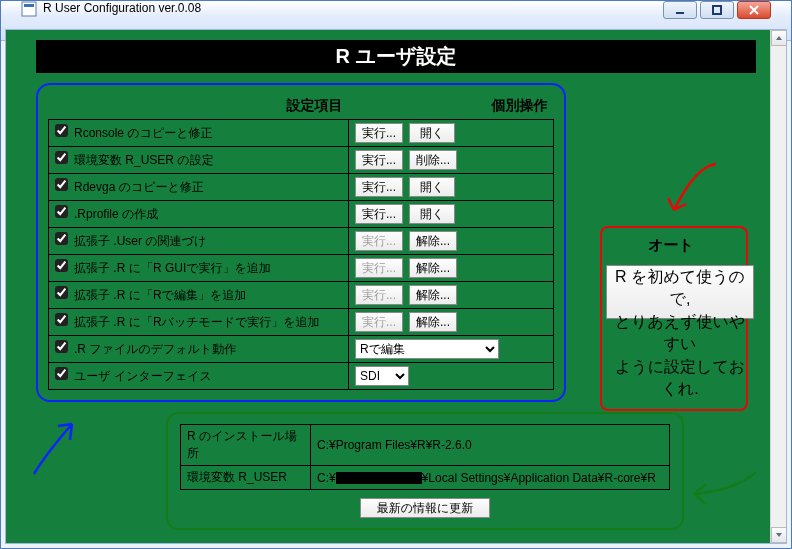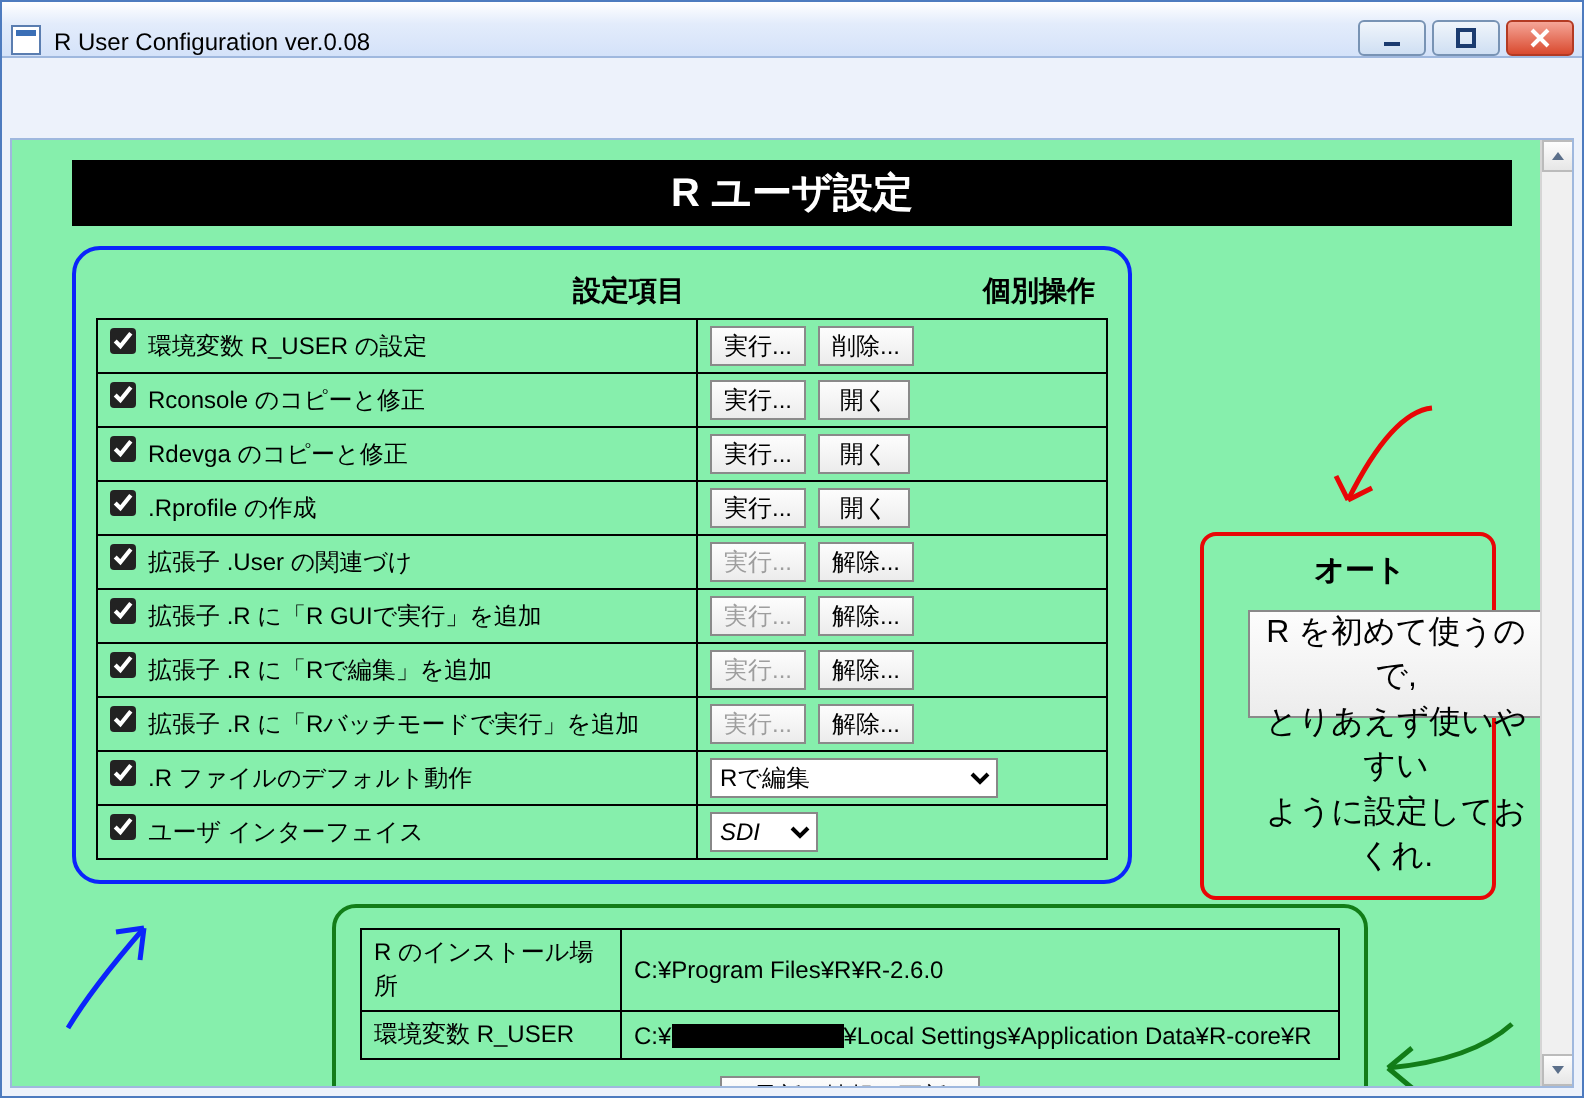--- a/index.html
+++ b/index.html
@@ -1,46 +1,46 @@
 <!DOCTYPE html>
 <html><head>
 <meta charset="utf-8">
 <style>
 * { box-sizing: border-box; margin: 0; padding: 0; }
 body { font-family: "MS UI Gothic", "Meiryo", sans-serif; font-size: 12px; background: #fff; }
 
 .window { width: 792px; height: 549px; border: 1px solid #4d7bbf; background: #edf2fb; position: relative; }
-.titlebar { height: 28px; background: linear-gradient(#ffffff,#e3ecfb 40%,#d4e2f9); display: flex; align-items: flex-end; padding: 0 4px; border-bottom: 1px solid #9fb8de; }
+.titlebar { height: 40px; background: linear-gradient(#ffffff,#e3ecfb 40%,#d4e2f9); display: flex; align-items: flex-start; padding: 0 20px; border-bottom: 1px solid #9fb8de; }
 .titlebar .icon { width: 16px; height: 16px; margin-right: 6px; display: inline-flex; align-items: center; justify-content: center; }
 .titlebar .title { flex: 1; font-size: 12px; color: #000; }
 .winbtns { display: flex; gap: 3px; }
 .winbtn { width: 34px; height: 18px; border: 1px solid #7893b4; border-radius: 3px; display: flex; align-items: center; justify-content: center; background: linear-gradient(#f0f5fb,#cfdff3); }
 .winbtn svg { display: block; }
 .winbtn.close { background: linear-gradient(#f5a597,#d94a2f); border-color: #b33a23; }
 
-.client { position: absolute; top: 28px; left: 4px; right: 4px; bottom: 4px; background: #86efac; border: 1px solid #9fb8de; overflow: auto; margin-top: 40px; }
+.client { position: absolute; top: 28px; left: 4px; right: 4px; bottom: 4px; background: #15803d; border: 1px solid #9fb8de; overflow: auto; }
 .inner { position: relative; padding: 10px 30px 24px 30px; }
 
 .banner { background: #000; color: #fff; font-size: 20px; font-weight: bold; text-align: center; padding: 3px 0; margin-bottom: 10px; }
 
 .main-box { border: 2px solid #0b24fb; border-radius: 14px; padding: 8px 10px 10px 10px; width: 530px; }
 
 .cfg-table { width: 100%; border-collapse: collapse; }
 .cfg-table th { font-weight: bold; font-size: 14px; padding: 4px 6px; text-align: right; }
 .cfg-table td { border: 1px solid #000; padding: 3px 6px; vertical-align: middle; height: 26px; }
 .cfg-table td.lbl { width: 300px; }
 .chk { margin-right: 6px; accent-color: #222; }
 .op-cell { text-align: left; }
 .op-cell .btn { margin-right: 6px; }
 
 .btn { font-family: inherit; font-size: 12px; height: 20px; padding: 0 6px; background: linear-gradient(#fdfdfd,#ececec); border: 1px solid #8a8a8a; min-width: 46px; cursor: pointer; }
 .btn:disabled { color: #9e9e9e; cursor: default; }
 select.sel { font-family: inherit; font-size: 12px; height: 20px; border: 1px solid #888; background: #fff; }
 
-.auto-box { position: absolute; top: 196px; right: 38px; width: 148px; border: 2px solid #e80606; border-radius: 8px; padding: 8px 10px 12px 22px; text-align: center; }
+.auto-box { position: absolute; top: 196px; right: 38px; width: 148px; border: 2px solid #e80606; border-radius: 8px; padding: 8px 10px 12px 4px; text-align: center; }
 .auto-box .t { font-size: 15px; font-weight: bold; margin-bottom: 10px; }
 .auto-box .abtn { width: 148px; height: 54px; font-family: inherit; font-size: 16px; background: linear-gradient(#fdfdfd,#ececec); border: 1px solid #8a8a8a; cursor: pointer; line-height: 1.4; white-space: pre-line; }
 
 .info-box { border: 2px solid #127d18; border-radius: 12px; padding: 10px 12px; width: 518px; margin: 10px 0 0 130px; }
 .info-table { width: 100%; border-collapse: collapse; }
 .info-table td { border: 1px solid #000; padding: 3px 6px; height: 20px; }
 .info-table td.k { width: 130px; }
 .redact { display: inline-block; background: #000; width: 86px; height: 12px; vertical-align: middle; }
 .refresh-row { text-align: center; margin-top: 8px; }
 
@@ -106,28 +106,28 @@
       <div class="main-box">
         <table class="cfg-table">
           <thead>
             <tr>
               <th>設定項目</th>
               <th>個別操作</th>
             </tr>
           </thead>
           <tbody id="rows-body">
               <tr>
+                <td class="lbl"><input type="checkbox" class="chk" checked="" style=""><span>Rconsole のコピーと修正</span></td>
+                <td class="op-cell"><button class="btn">実行...</button><button class="btn">開く</button></td>
+              </tr>
+              <tr>
                 <td class="lbl"><input type="checkbox" class="chk" checked="" style=""><span>環境変数 R_USER の設定</span></td>
                 <td class="op-cell"><button class="btn">実行...</button><button class="btn">削除...</button></td>
               </tr>
               <tr>
-                <td class="lbl"><input type="checkbox" class="chk" checked="" style=""><span>Rconsole のコピーと修正</span></td>
-                <td class="op-cell"><button class="btn">実行...</button><button class="btn">開く</button></td>
-              </tr>
-              <tr>
                 <td class="lbl"><input type="checkbox" class="chk" checked="" style=""><span>Rdevga のコピーと修正</span></td>
                 <td class="op-cell"><button class="btn">実行...</button><button class="btn">開く</button></td>
               </tr>
               <tr>
                 <td class="lbl"><input type="checkbox" class="chk" checked="" style=""><span>.Rprofile の作成</span></td>
                 <td class="op-cell"><button class="btn">実行...</button><button class="btn">開く</button></td>
               </tr>
               <tr>
                 <td class="lbl"><input type="checkbox" class="chk" checked="" style=""><span>拡張子 .User の関連づけ</span></td>
                 <td class="op-cell"><button class="btn" disabled="">実行...</button><button class="btn">解除...</button></td>
@@ -143,21 +143,21 @@
               <tr>
                 <td class="lbl"><input type="checkbox" class="chk" checked="" style=""><span>拡張子 .R に「Rバッチモードで実行」を追加</span></td>
                 <td class="op-cell"><button class="btn" disabled="">実行...</button><button class="btn">解除...</button></td>
               </tr>
               <tr>
                 <td class="lbl"><input type="checkbox" class="chk" checked="" style=""><span>.R ファイルのデフォルト動作</span></td>
                 <td class="op-cell single-cell"><select class="sel" style="width: 144px;"><option>Rで編集</option></select></td>
               </tr>
               <tr>
                 <td class="lbl"><input type="checkbox" class="chk" checked="" style=""><span>ユーザ インターフェイス</span></td>
-                <td class="op-cell single-cell"><select class="sel" style="width: 54px; font-style: italic;"><option>SDI</option></select></td>
+                <td class="op-cell single-cell"><select class="sel" style="width: 54px;"><option>SDI</option></select></td>
               </tr>
             </tbody>
         </table>
       </div>
 
       <div class="auto-box">
         <div class="t">オート</div>
         <button class="abtn" id="auto-btn">R を初めて使うので,
 とりあえず使いやすい
 ように設定しておくれ.</button>

